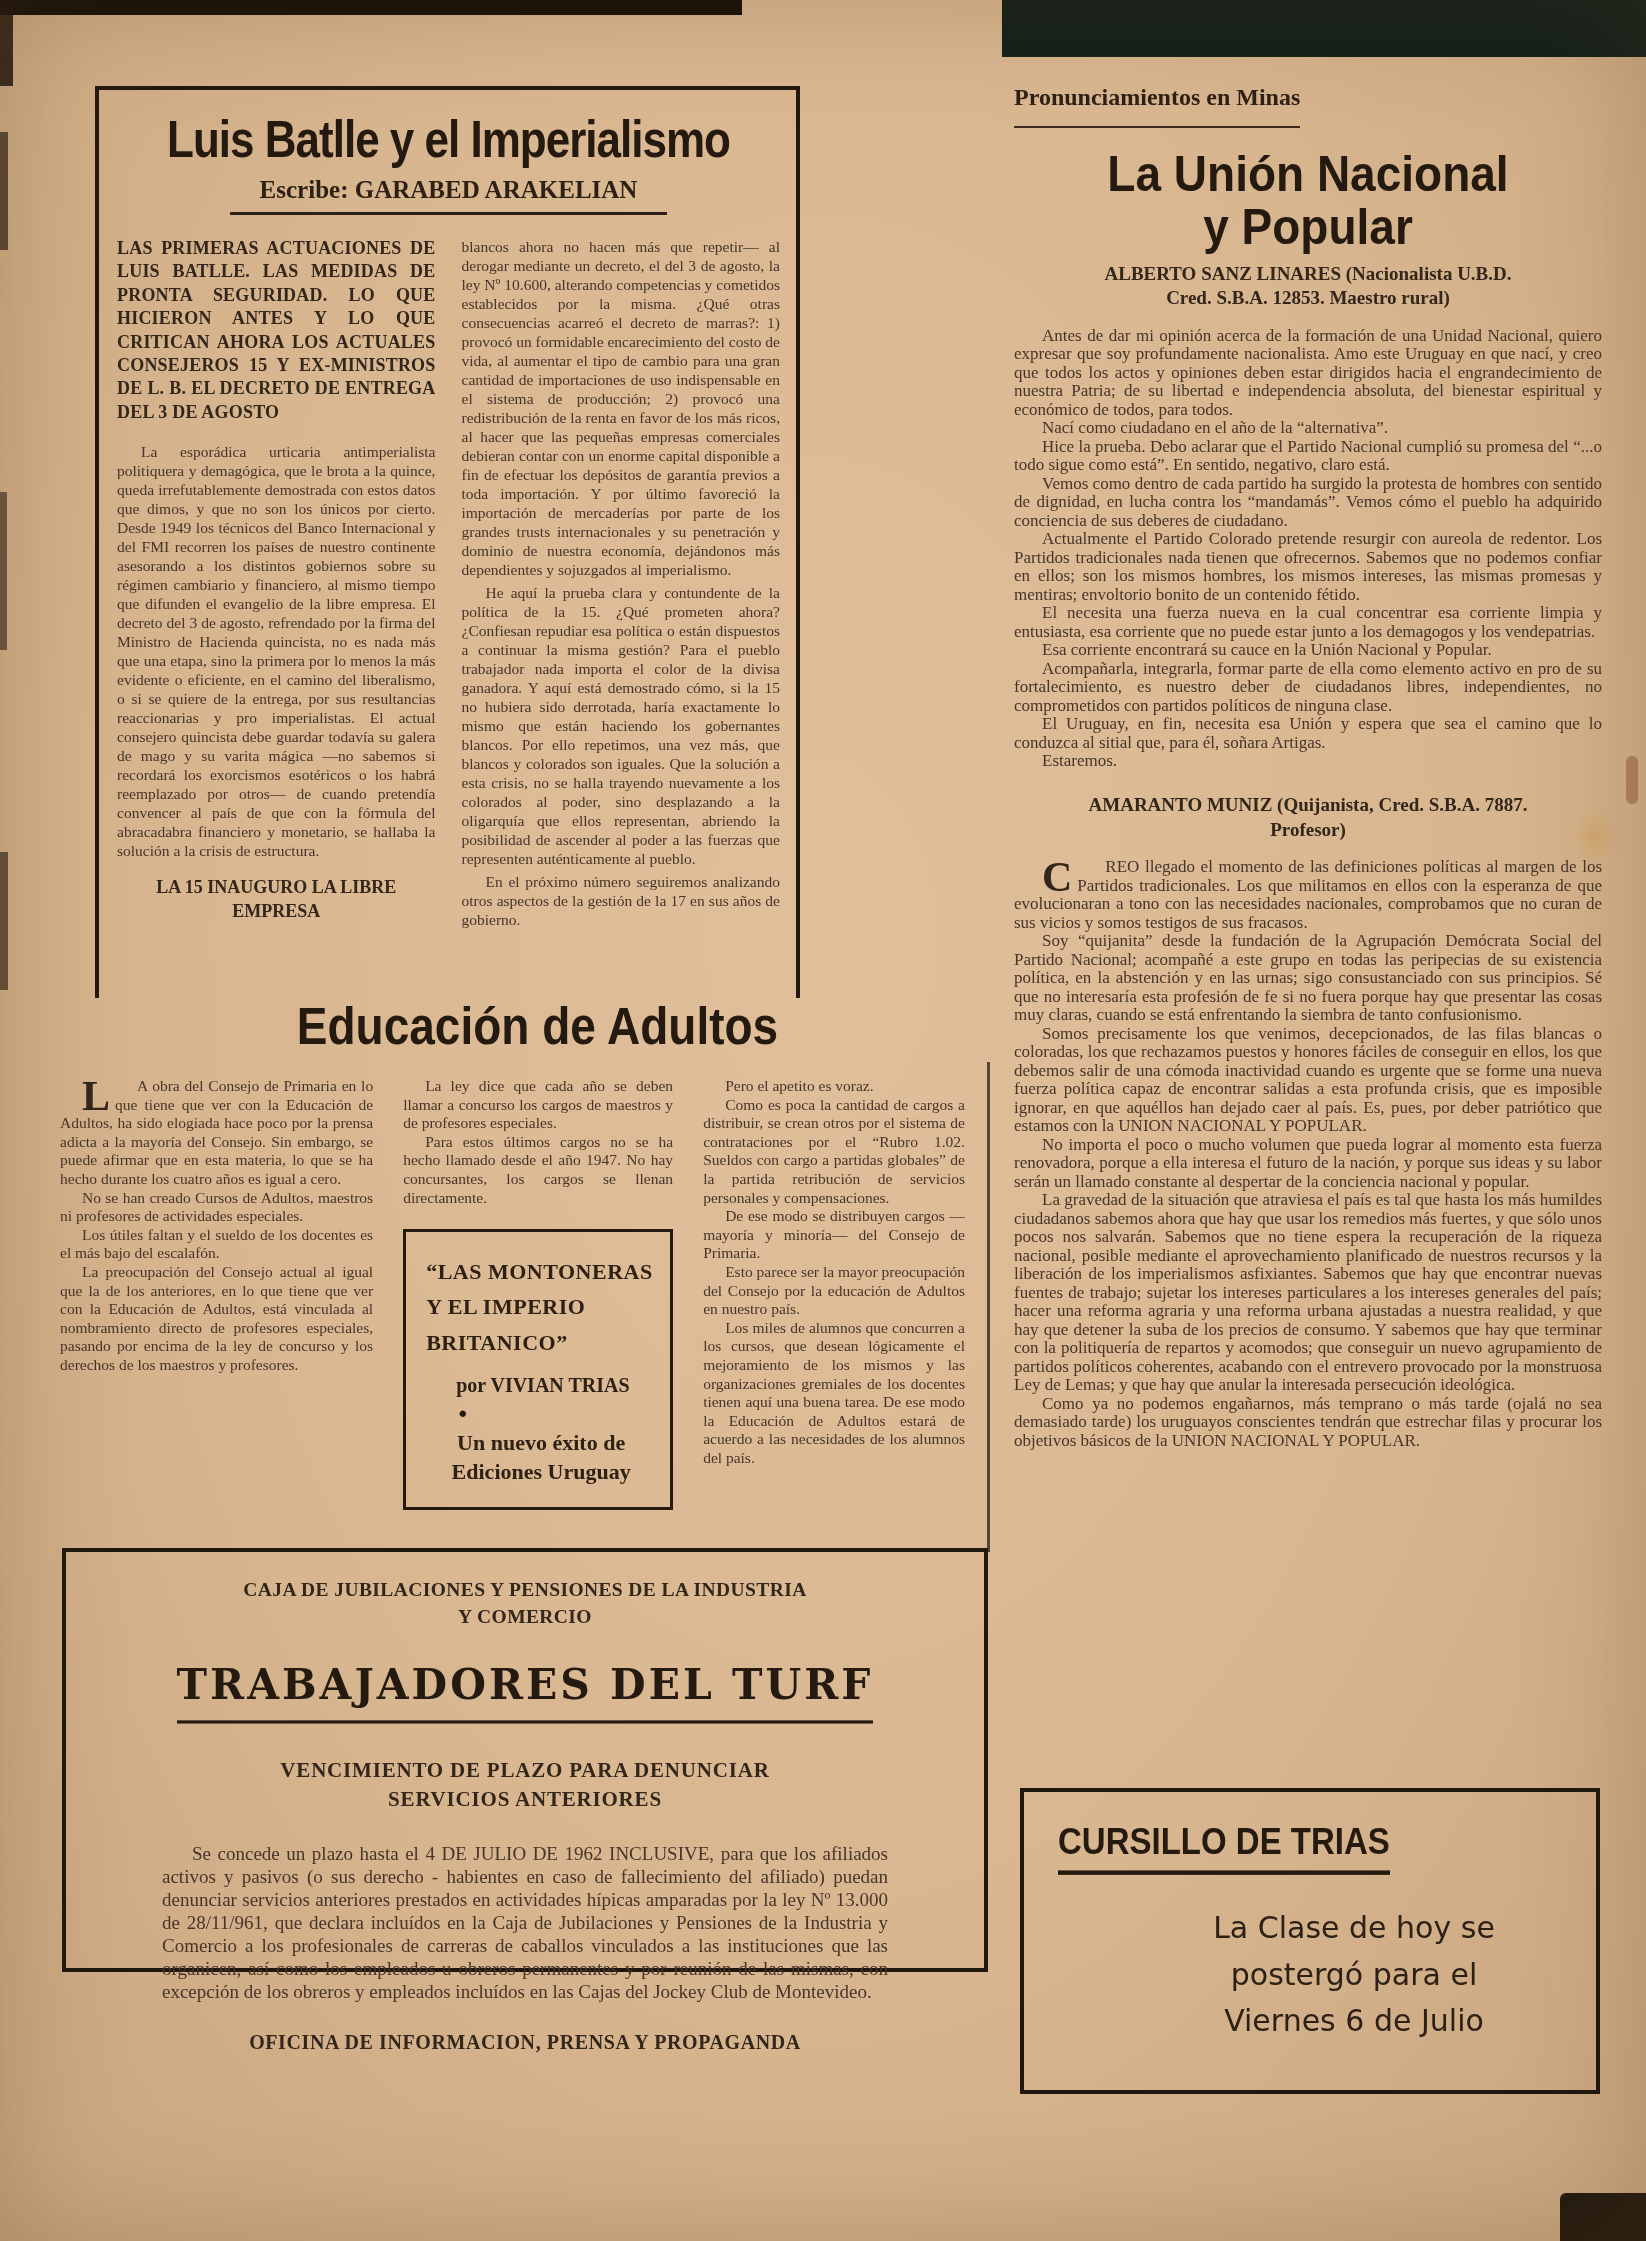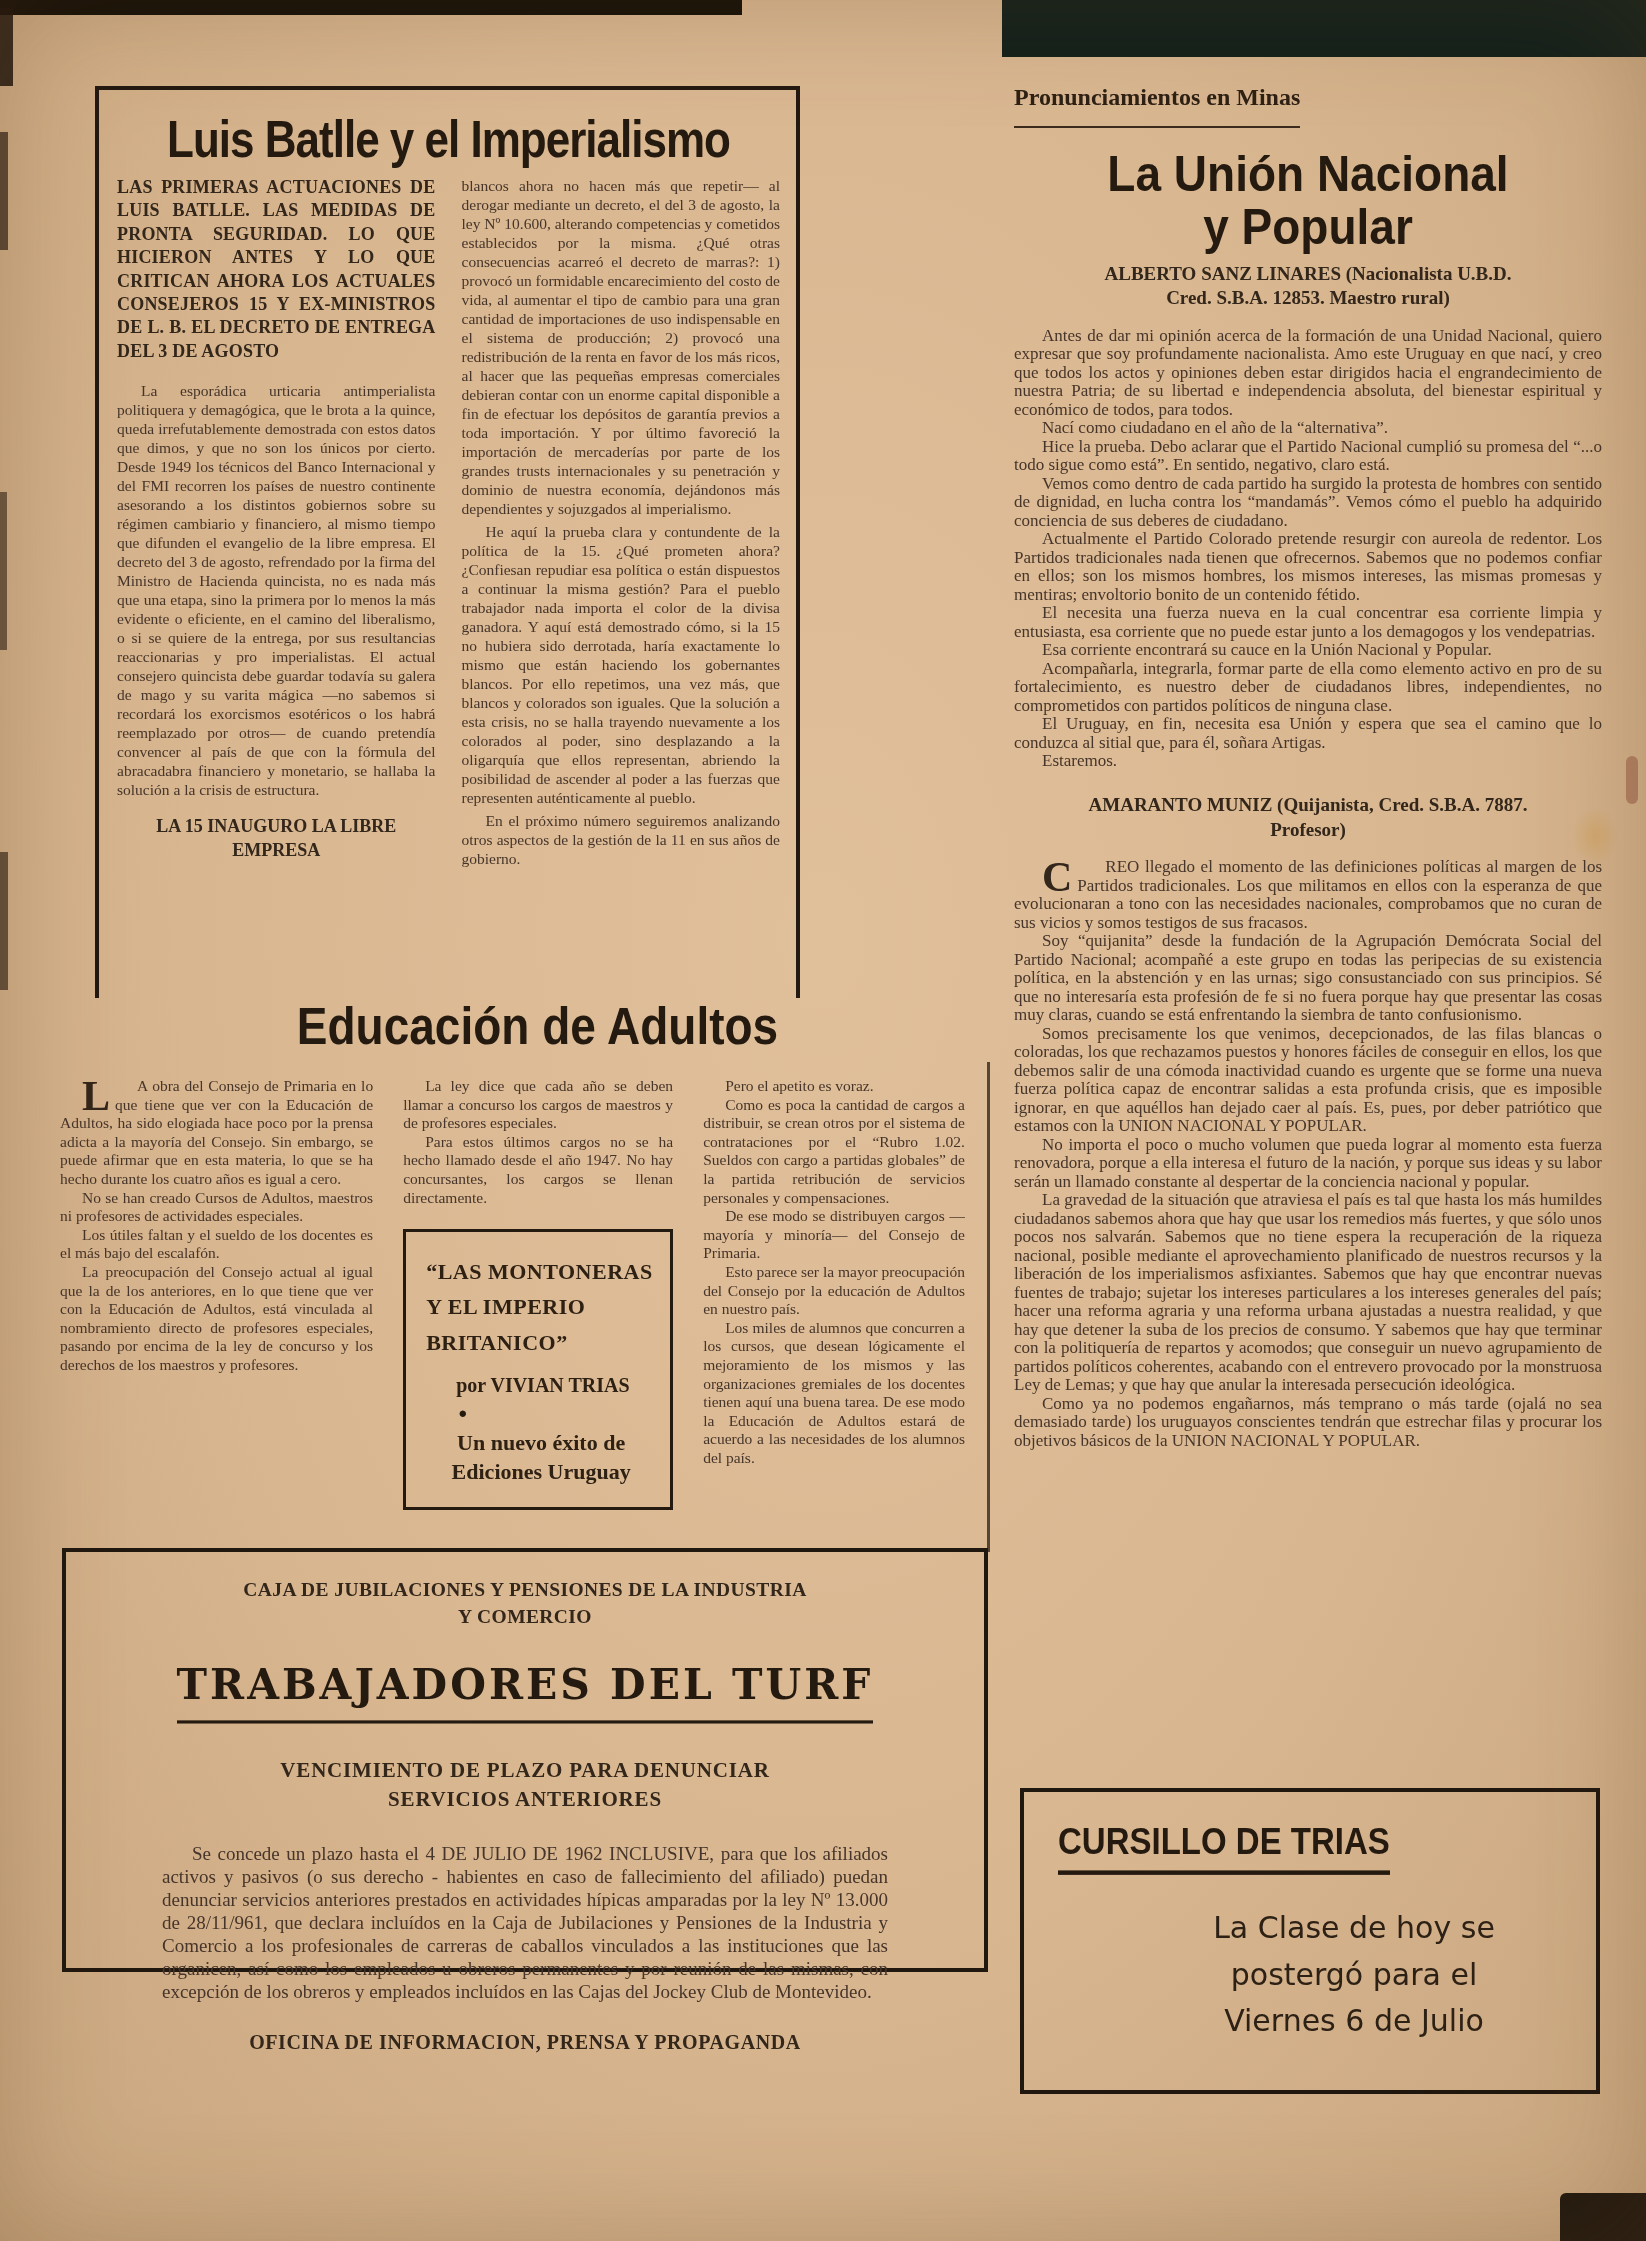--- a/index.html
+++ b/index.html
@@ -106,31 +106,34 @@
   <div class="art a-bottomright"></div>
   <div class="art a-edge1"></div>
   <div class="art a-edge2"></div>
   <div class="art a-edge3"></div>
   <div class="art a-redsmudge"></div>
   <div class="art a-stain"></div>
   <div class="art vrule-right"></div>
 
   <section class="batlle-box">
     <h1 class="batlle-title">Luis Batlle y el Imperialismo</h1>
+    <div class="byline-wrap">
+      <span class="batlle-byline">Escribe: GARABED ARAKELIAN</span>
+    </div>
     <div class="cols">
       <div class="bcol">
         <p class="lead j">LAS PRIMERAS ACTUACIONES DE LUIS BATLLE. LAS MEDIDAS DE PRONTA SEGURIDAD. LO QUE HICIERON ANTES Y LO QUE CRITICAN AHORA LOS ACTUALES CONSEJEROS 15 Y EX-MINISTROS DE L. B. EL DECRETO DE ENTREGA DEL 3 DE AGOSTO</p>
         <p class="body15 j">La esporádica urticaria antimperialista politiquera y demagógica, que le brota a la quince, queda irrefutablemente demostrada con estos datos que dimos, y que no son los únicos por cierto. Desde 1949 los técnicos del Banco Internacional y del FMI recorren los países de nuestro continente asesorando a los distintos gobiernos sobre su régimen cambiario y financiero, al mismo tiempo que difunden el evangelio de la libre empresa. El decreto del 3 de agosto, refrendado por la firma del Ministro de Hacienda quincista, no es nada más que una etapa, sino la primera por lo menos la más evidente o eficiente, en el camino del liberalismo, o si se quiere de la entrega, por sus resultancias reaccionarias y pro imperialistas. El actual consejero quincista debe guardar todavía su galera de mago y su varita mágica —no sabemos si recordará los exorcismos esotéricos o los habrá reemplazado por otros— de cuando pretendía convencer al país de que con la fórmula del abracadabra financiero y monetario, se hallaba la solución a la crisis de estructura.</p>
         <h3 class="subhead">LA 15 INAUGURO LA LIBRE EMPRESA</h3>
         <p class="body15 j">En definitiva los quincistas fueron quienes inauguraron la época del olvido a los principios constitucionales —que los gobernantes</p>
       </div>
       <div class="bcol">
         <p class="body15 j noindent">blancos ahora no hacen más que repetir— al derogar mediante un decreto, el del 3 de agosto, la ley Nº 10.600, alterando competencias y cometidos establecidos por la misma. ¿Qué otras consecuencias acarreó el decreto de marras?: 1) provocó un formidable encarecimiento del costo de vida, al aumentar el tipo de cambio para una gran cantidad de importaciones de uso indispensable en el sistema de producción; 2) provocó una redistribución de la renta en favor de los más ricos, al hacer que las pequeñas empresas comerciales debieran contar con un enorme capital disponible a fin de efectuar los depósitos de garantía previos a toda importación. Y por último favoreció la importación de mercaderías por parte de los grandes trusts internacionales y su penetración y dominio de nuestra economía, dejándonos más dependientes y sojuzgados al imperialismo.</p>
         <p class="body15 j pspace">He aquí la prueba clara y contundente de la política de la 15. ¿Qué prometen ahora? ¿Confiesan repudiar esa política o están dispuestos a continuar la misma gestión? Para el pueblo trabajador nada importa el color de la divisa ganadora. Y aquí está demostrado cómo, si la 15 no hubiera sido derrotada, haría exactamente lo mismo que están haciendo los gobernantes blancos. Por ello repetimos, una vez más, que blancos y colorados son iguales. Que la solución a esta crisis, no se halla trayendo nuevamente a los colorados al poder, sino desplazando a la oligarquía que ellos representan, abriendo la posibilidad de ascender al poder a las fuerzas que representen auténticamente al pueblo.</p>
-        <p class="body15 j pspace">En el próximo número seguiremos analizando otros aspectos de la gestión de la 11 en sus años de gobierno.</p>
+        <p class="body15 j pspace">En el próximo número seguiremos analizando otros aspectos de la gestión de la 17 en sus años de gobierno.</p>
       </div>
     </div>
   </section>
 
   <section class="right-col">
     <span class="kicker">Pronunciamientos en Minas</span>
     <h2 class="union-title">
       <span>La Unión Nacional</span><br>
       <span>y Popular</span>
     </h2>

